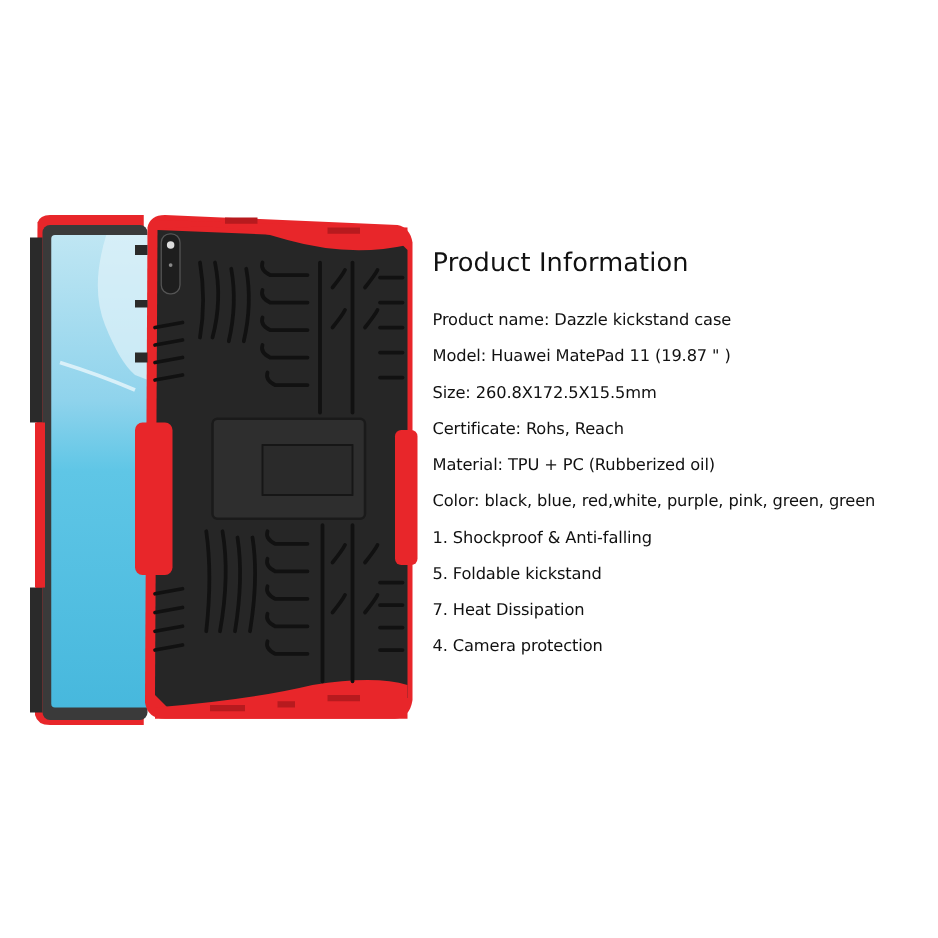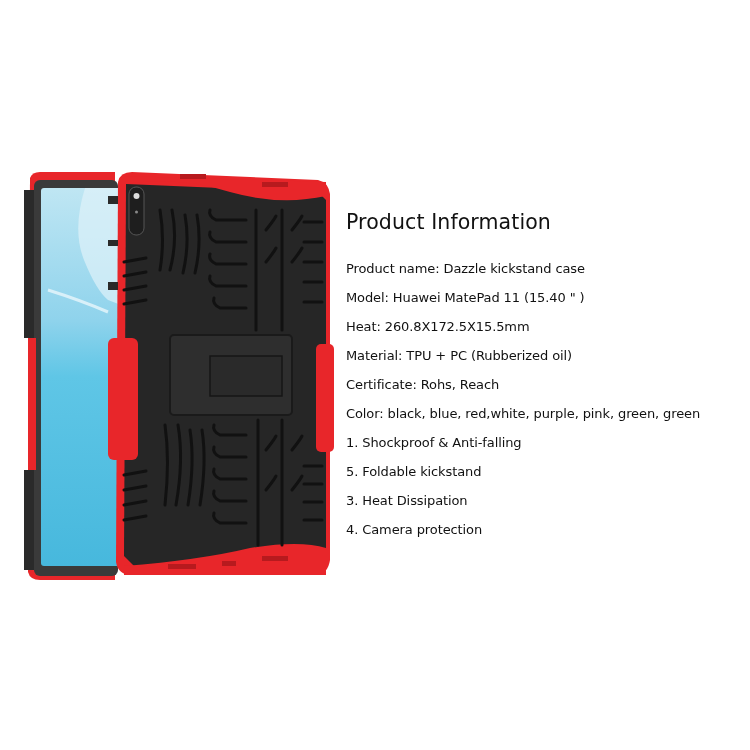--- a/index.html
+++ b/index.html
@@ -1,18 +1,18 @@
 <!DOCTYPE html>
 <html><head>
 <meta charset="utf-8">
 <style>
   html, body { margin:0; padding:0; background:#ffffff; }
   body { width:750px; height:750px; position:relative; overflow:hidden; font-family:"DejaVu Sans", sans-serif; }
   .product-image { position:absolute; left:0; top:0; width:340px; height:750px; }
-  .info { position:absolute; left:346px; top:208px; width:400px; color:#111; }
+  .info { position:absolute; left:346px; top:196px; width:400px; color:#111; }
   .info h1 { margin:0 0 18px 0; font-size:20.5px; font-weight:normal; letter-spacing:0.1px; line-height:28px; }
   .info .row { font-size:13px; line-height:29px; white-space:nowrap; letter-spacing:-0.1px; }
 </style>
 </head>
 <body>
 
 <div class="product-image">
   <svg width="340" height="750" viewBox="0 0 340 750" xmlns="http://www.w3.org/2000/svg">
     <defs>
       <linearGradient id="scr" x1="0" y1="0" x2="0" y2="1">
@@ -119,22 +119,22 @@
       <rect x="262" y="556" width="26" height="5" fill="#b71a1e"></rect>
       <rect x="180" y="174" width="26" height="5" fill="#b71a1e"></rect>
       <rect x="262" y="182" width="26" height="5" fill="#b71a1e"></rect>
     </g>
   </svg>
 </div>
 
 <div class="info">
   <h1>Product Information</h1>
   <div class="row">Product name: Dazzle kickstand case</div>
-  <div class="row">Model: Huawei MatePad 11 (15.40 " )</div>
-  <div class="row">Heat: 260.8X172.5X15.5mm</div>
+  <div class="row">Model: Huawei MatePad 11 (19.87 " )</div>
+  <div class="row">Size: 260.8X172.5X15.5mm</div>
+  <div class="row">Certificate: Rohs, Reach</div>
   <div class="row">Material: TPU + PC (Rubberized oil)</div>
-  <div class="row">Certificate: Rohs, Reach</div>
   <div class="row">Color: black, blue, red,white, purple, pink, green, green</div>
   <div class="row">1. Shockproof &amp; Anti-falling</div>
   <div class="row">5. Foldable kickstand</div>
-  <div class="row">3. Heat Dissipation</div>
+  <div class="row">7. Heat Dissipation</div>
   <div class="row">4. Camera protection</div>
 </div>
 
 </body></html>

